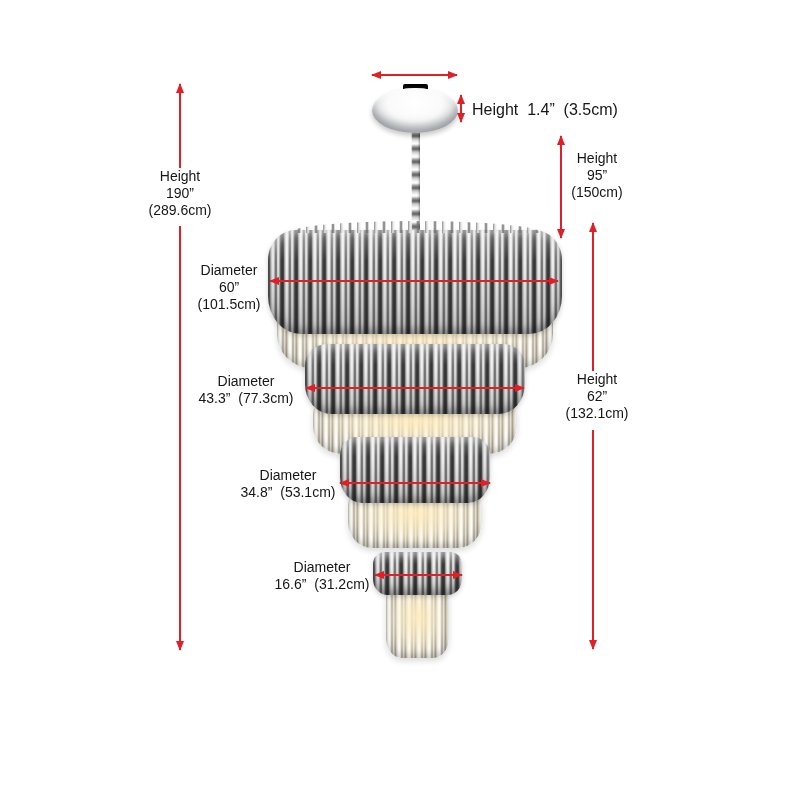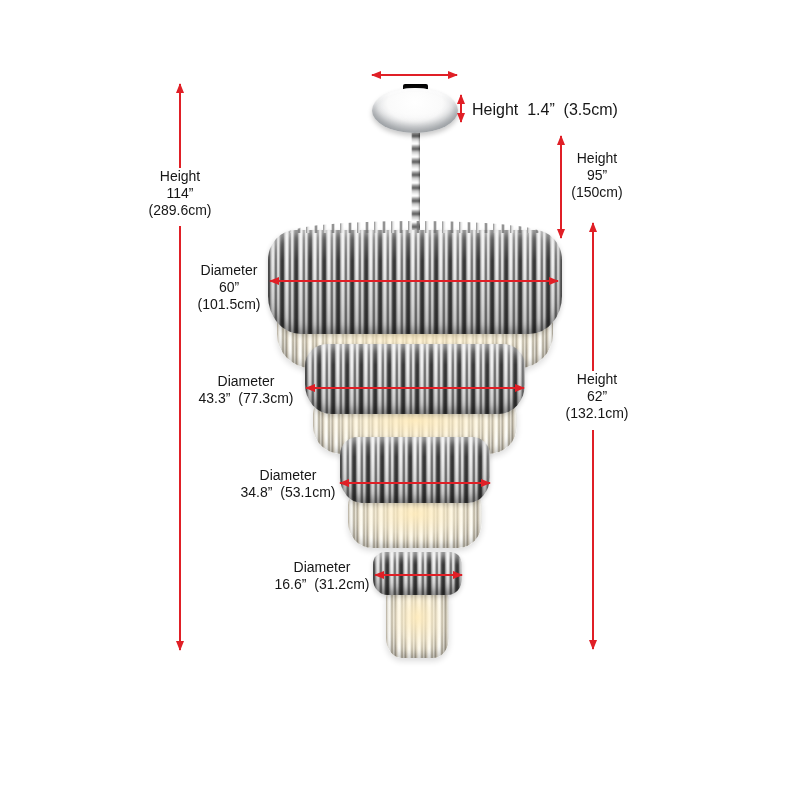--- a/index.html
+++ b/index.html
@@ -105,21 +105,21 @@
   <div class="harrow head-l head-r" style="left:270px;top:280px;width:288px;"></div>
   <div class="harrow head-l head-r" style="left:306px;top:387px;width:218px;"></div>
   <div class="harrow head-l head-r" style="left:340px;top:482px;width:150px;"></div>
   <div class="harrow head-l head-r" style="left:375px;top:574px;width:87px;"></div>
 
 
   <div class="lbl single" style="left:472px;top:101px;text-align:right;">Height  1.4”  (3.5cm)</div>
 
   <div class="lbl centered" style="left:180px;top:168px;">
     <div>Height</div>
-    <div>114”</div>
+    <div>190”</div>
     <div>(289.6cm)</div>
   </div>
 
   <div class="lbl centered" style="left:597px;top:150px;">
     <div>Height</div>
     <div>95”</div>
     <div>(150cm)</div>
   </div>
 
   <div class="lbl centered" style="left:597px;top:371px;background:#fff;">

